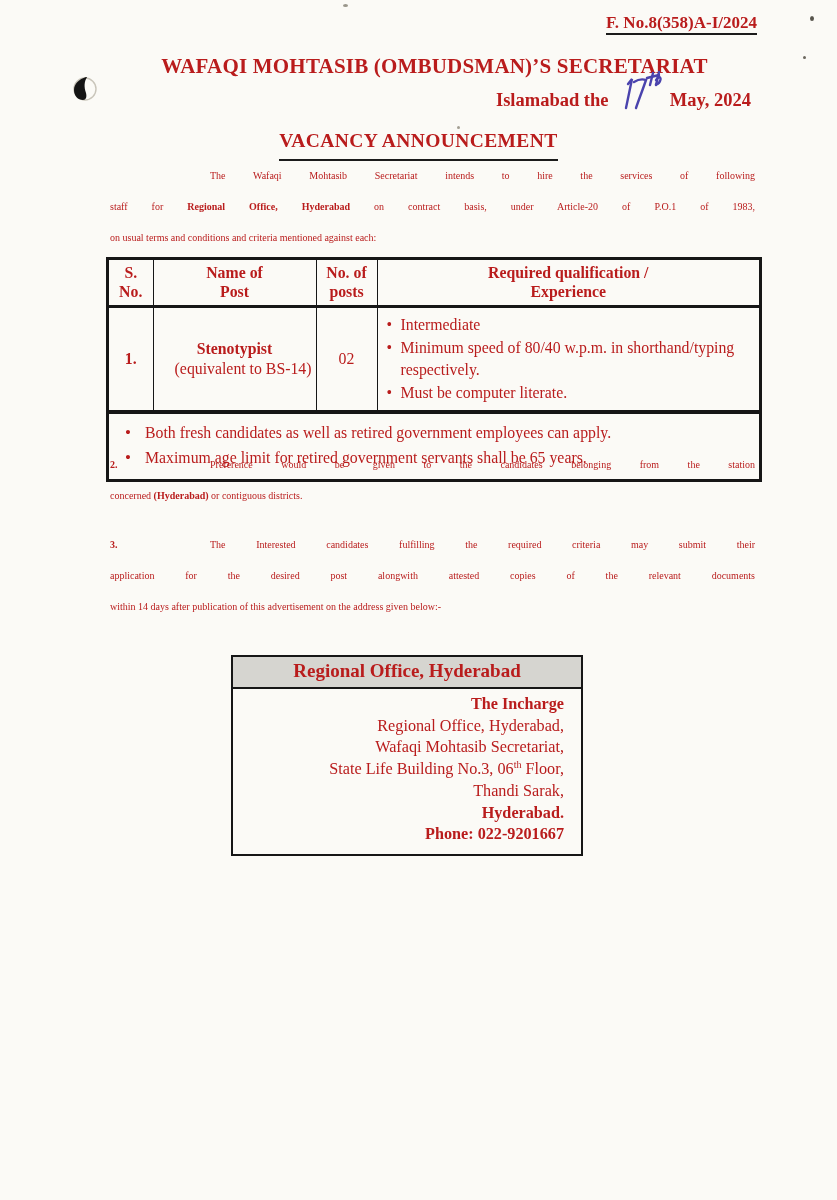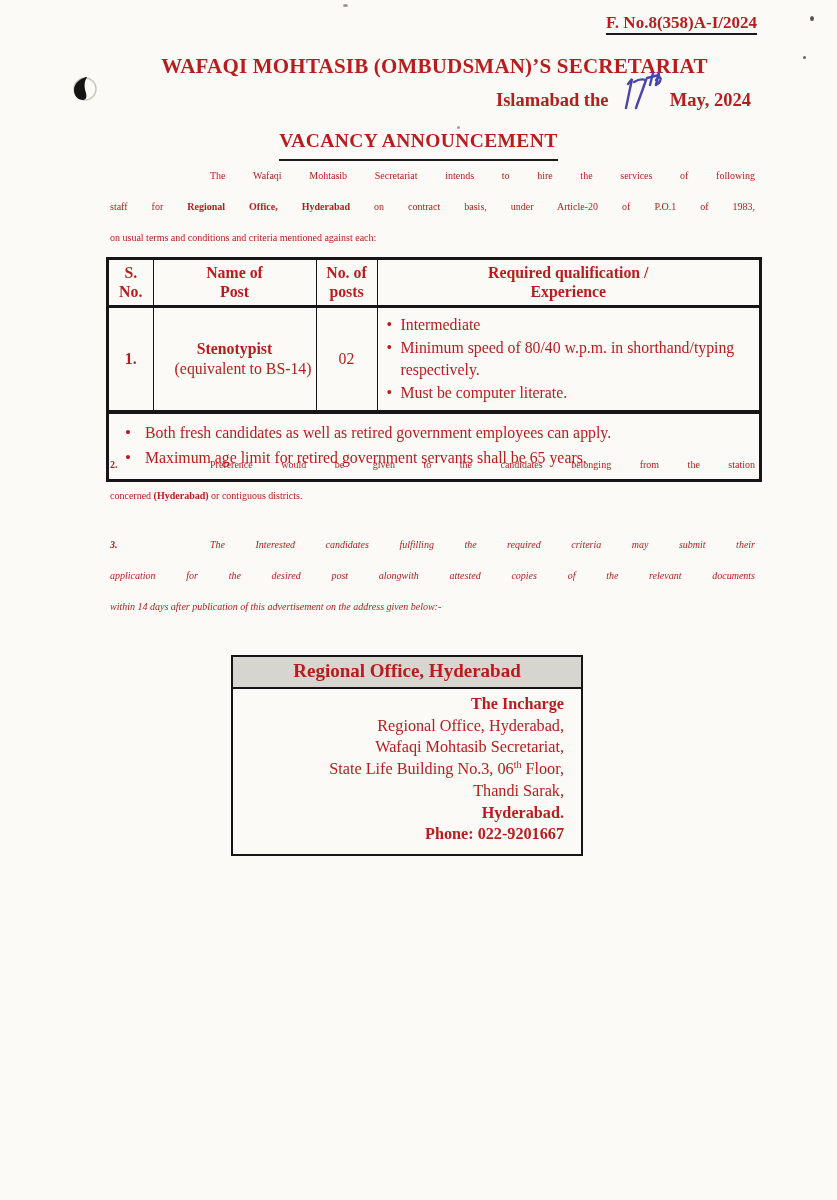--- a/index.html
+++ b/index.html
@@ -47,21 +47,21 @@
   }
   .heading .u{border-bottom:2.5px solid #1b1b1b;padding-bottom:8px;}
 
   .para{position:absolute;left:110px;width:645px;margin:0;font-size:10px;}
   .pline{display:block;line-height:31px;text-align:justify;}
   .pline.jl{text-align-last:justify;}
   .pline.indent{padding-left:100px;}
   .pnum{display:inline-block;width:100px;font-weight:bold;}
   .para1{top:160px;}
   .para2{top:449px;}
-  .para3{top:529px;font-style:italic;}
+  .para3{top:529px;}
   b{font-weight:bold;}
 
   .vac-table{
     position:absolute;left:106px;top:257px;width:656px;
     border:3px solid #161616;
     background:#fbfaf6;
     box-sizing:border-box;
   }
   .vac-table table{width:100%;border-collapse:collapse;table-layout:fixed;}
   .vac-table th,.vac-table td{

